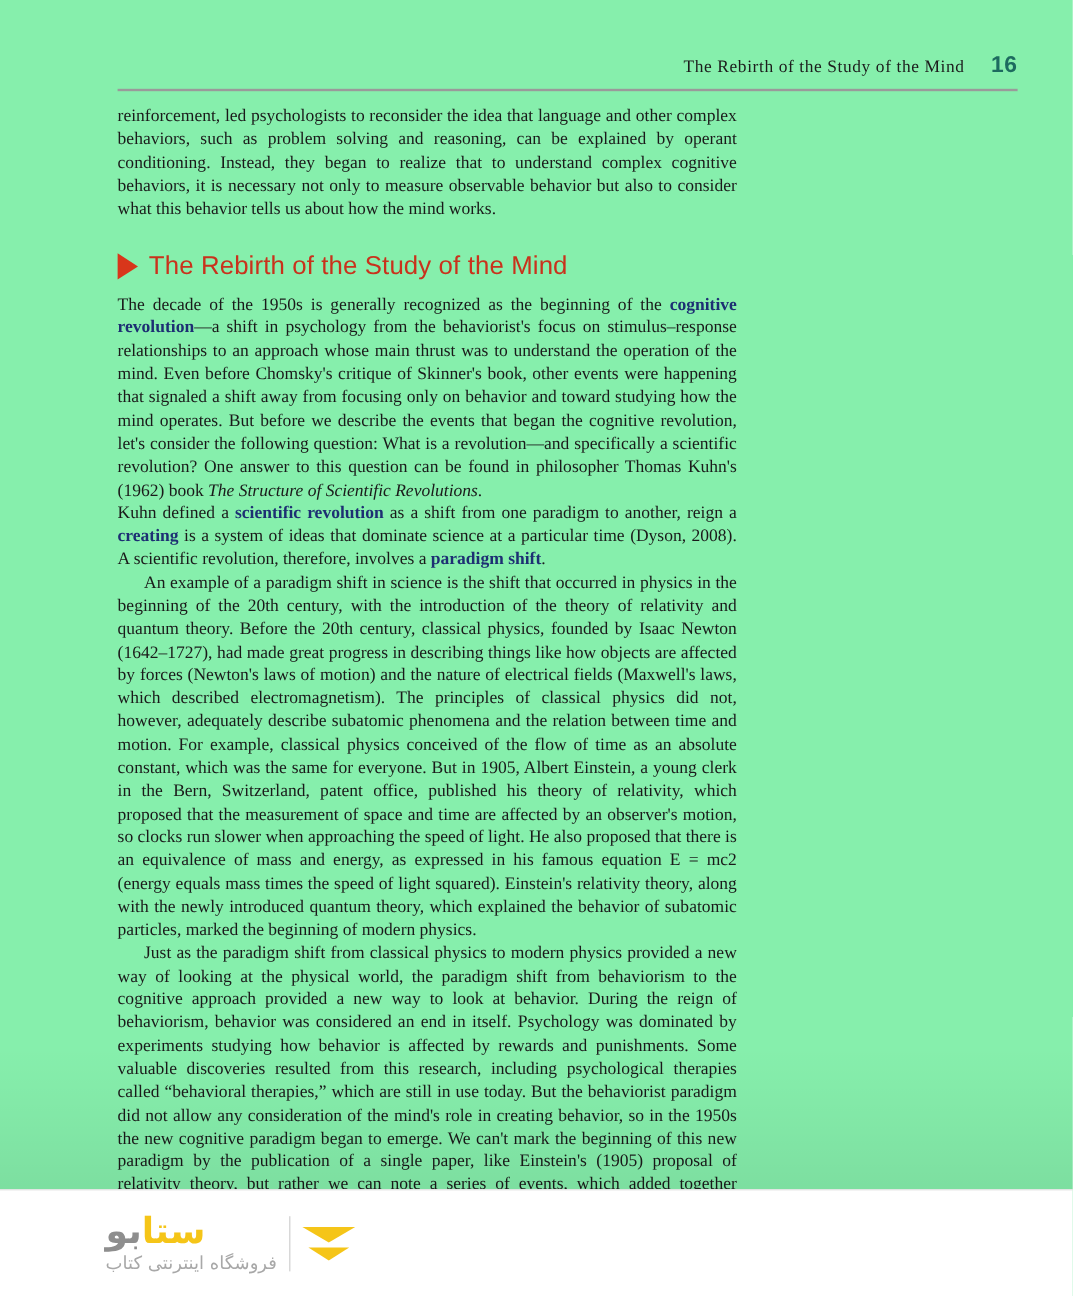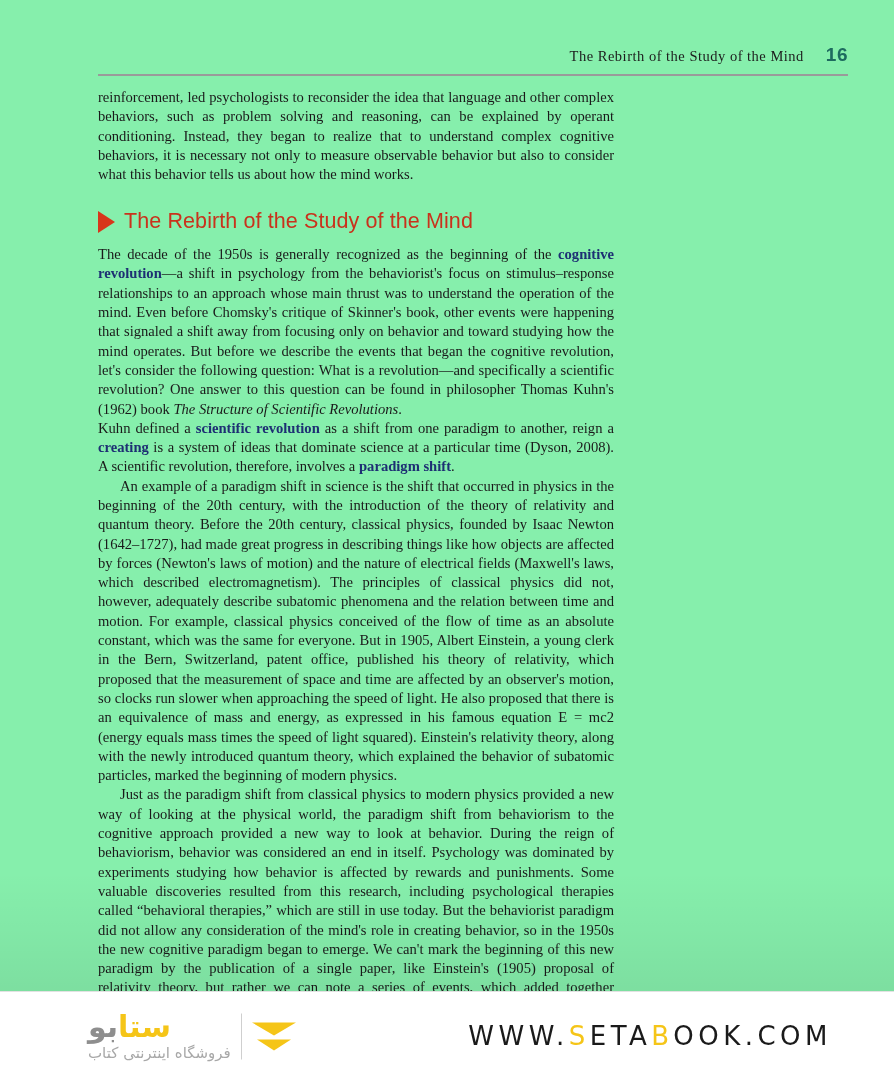--- a/index.html
+++ b/index.html
@@ -293,18 +293,17 @@
         <span class="chev small"></span>
       </div>
       <div class="logo-divider"></div>
       <div class="logo-word">
         <div class="logo-main"><span class="hi">ستا</span><span>بو</span></div>
         <div class="logo-sub">فروشگاه اینترنتی کتاب</div>
       </div>
     </div>
 
     <div class="footer-right">
-      <div class="url-line"><span>WWW.</span><span class="y">S</span><span>ETA</span><span class="y">B</span><span>OOK.COM</span></div>
     </div>
 
   </div>
 
 </div>
 
 </body></html>

